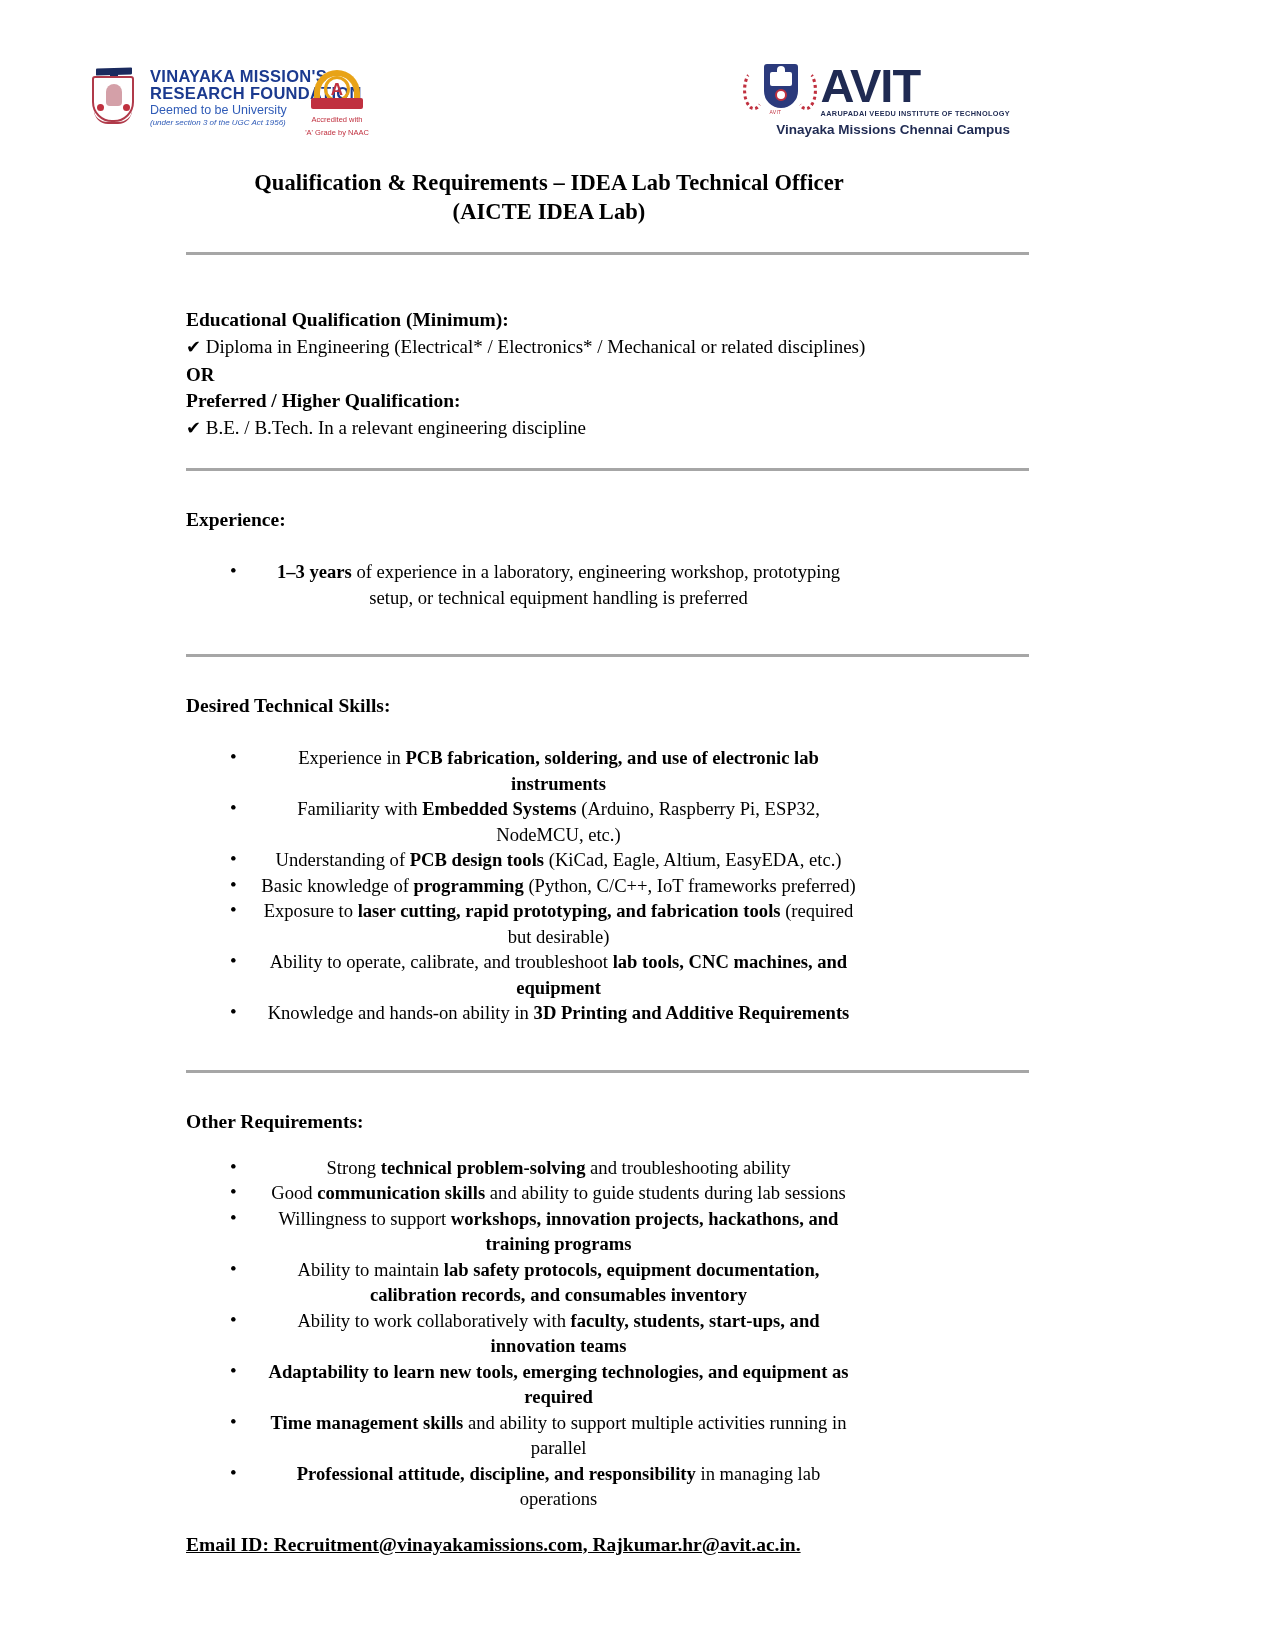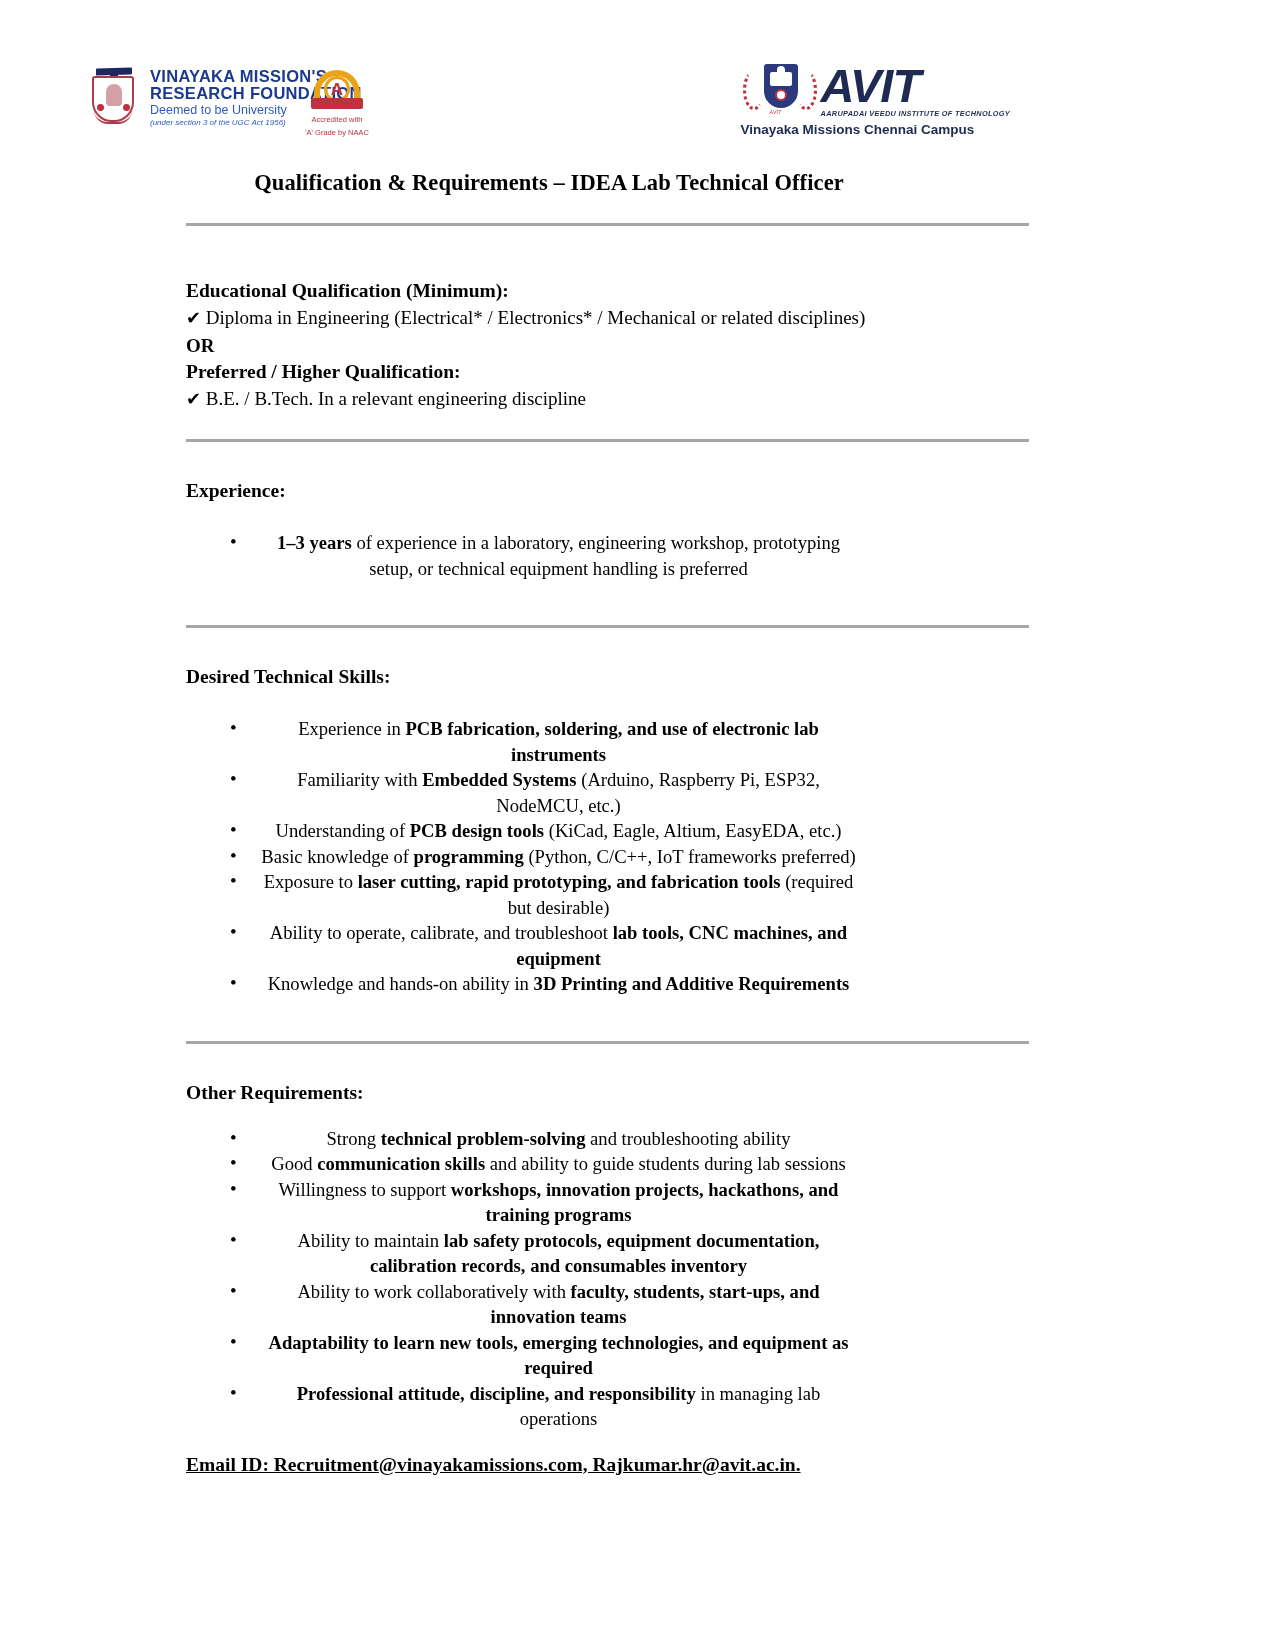--- a/index.html
+++ b/index.html
@@ -63,21 +63,21 @@
     position:absolute; left:13px; top:8px; width:26px; height:24px;
     font-size:17px; font-weight:700; color:#c0303f; line-height:24px; text-align:center;
   }
   .naac-mark .ribbon {
     position:absolute; left:0px; top:28px; width:52px; height:11px;
     background:#c0303f; border-radius:2px;
   }
   .naac-cap { font-size:7.5px; color:#c0303f; line-height:10px; margin-top:3px; }
 
   .logo-right { position:absolute; right:88px; top:18px; text-align:center; }
-  .avit-row { display:flex; align-items:center; justify-content:space-between;font-style:italic; }
+  .avit-row { display:flex; align-items:center; justify-content:space-between; }
   .avit-crest { position:relative; width:78px; height:58px; flex:0 0 auto; }
   .avit-crest .shield2 {
     position:absolute; left:23px; top:2px; width:34px; height:44px;
     background:#2b3a7c; border-radius:3px 3px 17px 17px;
     border:2px solid #2b3a7c;
   }
   .avit-crest .bldg {
     position:absolute; left:29px; top:10px; width:22px; height:14px;
     background:#fff; border-radius:2px;
   }
@@ -104,21 +104,21 @@
     line-height:44px; letter-spacing:-1px;
   }
   .avit-sub {
     font-family:"Liberation Sans", sans-serif;
     font-size:7.3px; font-weight:700; color:#1f2a52;
     letter-spacing:.35px; line-height:10px; margin-top:1px;
   }
   .avit-campus {
     font-family:"Liberation Sans", sans-serif;
     font-size:13.5px; font-weight:700; color:#1f2a52;
-    line-height:16px; margin-top:2px; text-align:left;
+    line-height:16px; margin-top:2px; text-align:right;
   }
 
   .doc-title {
     text-align:center; font-size:22.5px; font-weight:700;
     line-height:29px; letter-spacing:.1px;
     padding:0 190px; margin-top:16px;
   }
 
   hr.rule {
     border:0; height:3px; background:#a6a6a6;
@@ -210,20 +210,21 @@
           <div class="avit-sub">AARUPADAI VEEDU INSTITUTE OF TECHNOLOGY</div>
         </div>
       </div>
       <div class="avit-campus">Vinayaka Missions Chennai Campus</div>
     </div>
 
   </div>
 
   <div class="doc-title">
     <div>Qualification &amp; Requirements – IDEA Lab Technical Officer</div>
+    <div>(AICTE IDEA Lab)</div>
   </div>
 
   <div class="sp-26"></div>
   <hr class="rule">
 
   <div class="sp-52"></div>
   <div class="sec-head">Educational Qualification (Minimum):</div>
   <div class="qual-line">
     <span class="tick">✔</span>
     <span>Diploma in Engineering (Electrical* / Electronics* / Mechanical or related disciplines)</span>
@@ -267,19 +268,20 @@
   <div class="sp-36"></div>
   <div class="sec-head">Other Requirements:</div>
   <div class="sp-20"></div>
   <ul class="bullets">
       <li><span>Strong </span><b>technical problem-solving</b><span> and troubleshooting ability</span></li>
       <li><span>Good </span><b>communication skills</b><span> and ability to guide students during lab sessions</span></li>
       <li><span>Willingness to support </span><b>workshops, innovation projects, hackathons, and training programs</b></li>
       <li><span>Ability to maintain </span><b>lab safety protocols, equipment documentation, calibration records, and consumables inventory</b></li>
       <li><span>Ability to work collaboratively with </span><b>faculty, students, start-ups, and innovation teams</b></li>
       <li><b>Adaptability to learn new tools, emerging technologies, and equipment as required</b></li>
+      <li><b>Time management skills</b><span> and ability to support multiple activities running in parallel</span></li>
       <li><b>Professional attitude, discipline, and responsibility</b><span> in managing lab operations</span></li>
     </ul>
 
   <div class="sp-20"></div>
   <div class="email-line">Email ID: Recruitment@vinayakamissions.com, Rajkumar.hr@avit.ac.in.</div>
 
 </div>
 
 </body></html>

